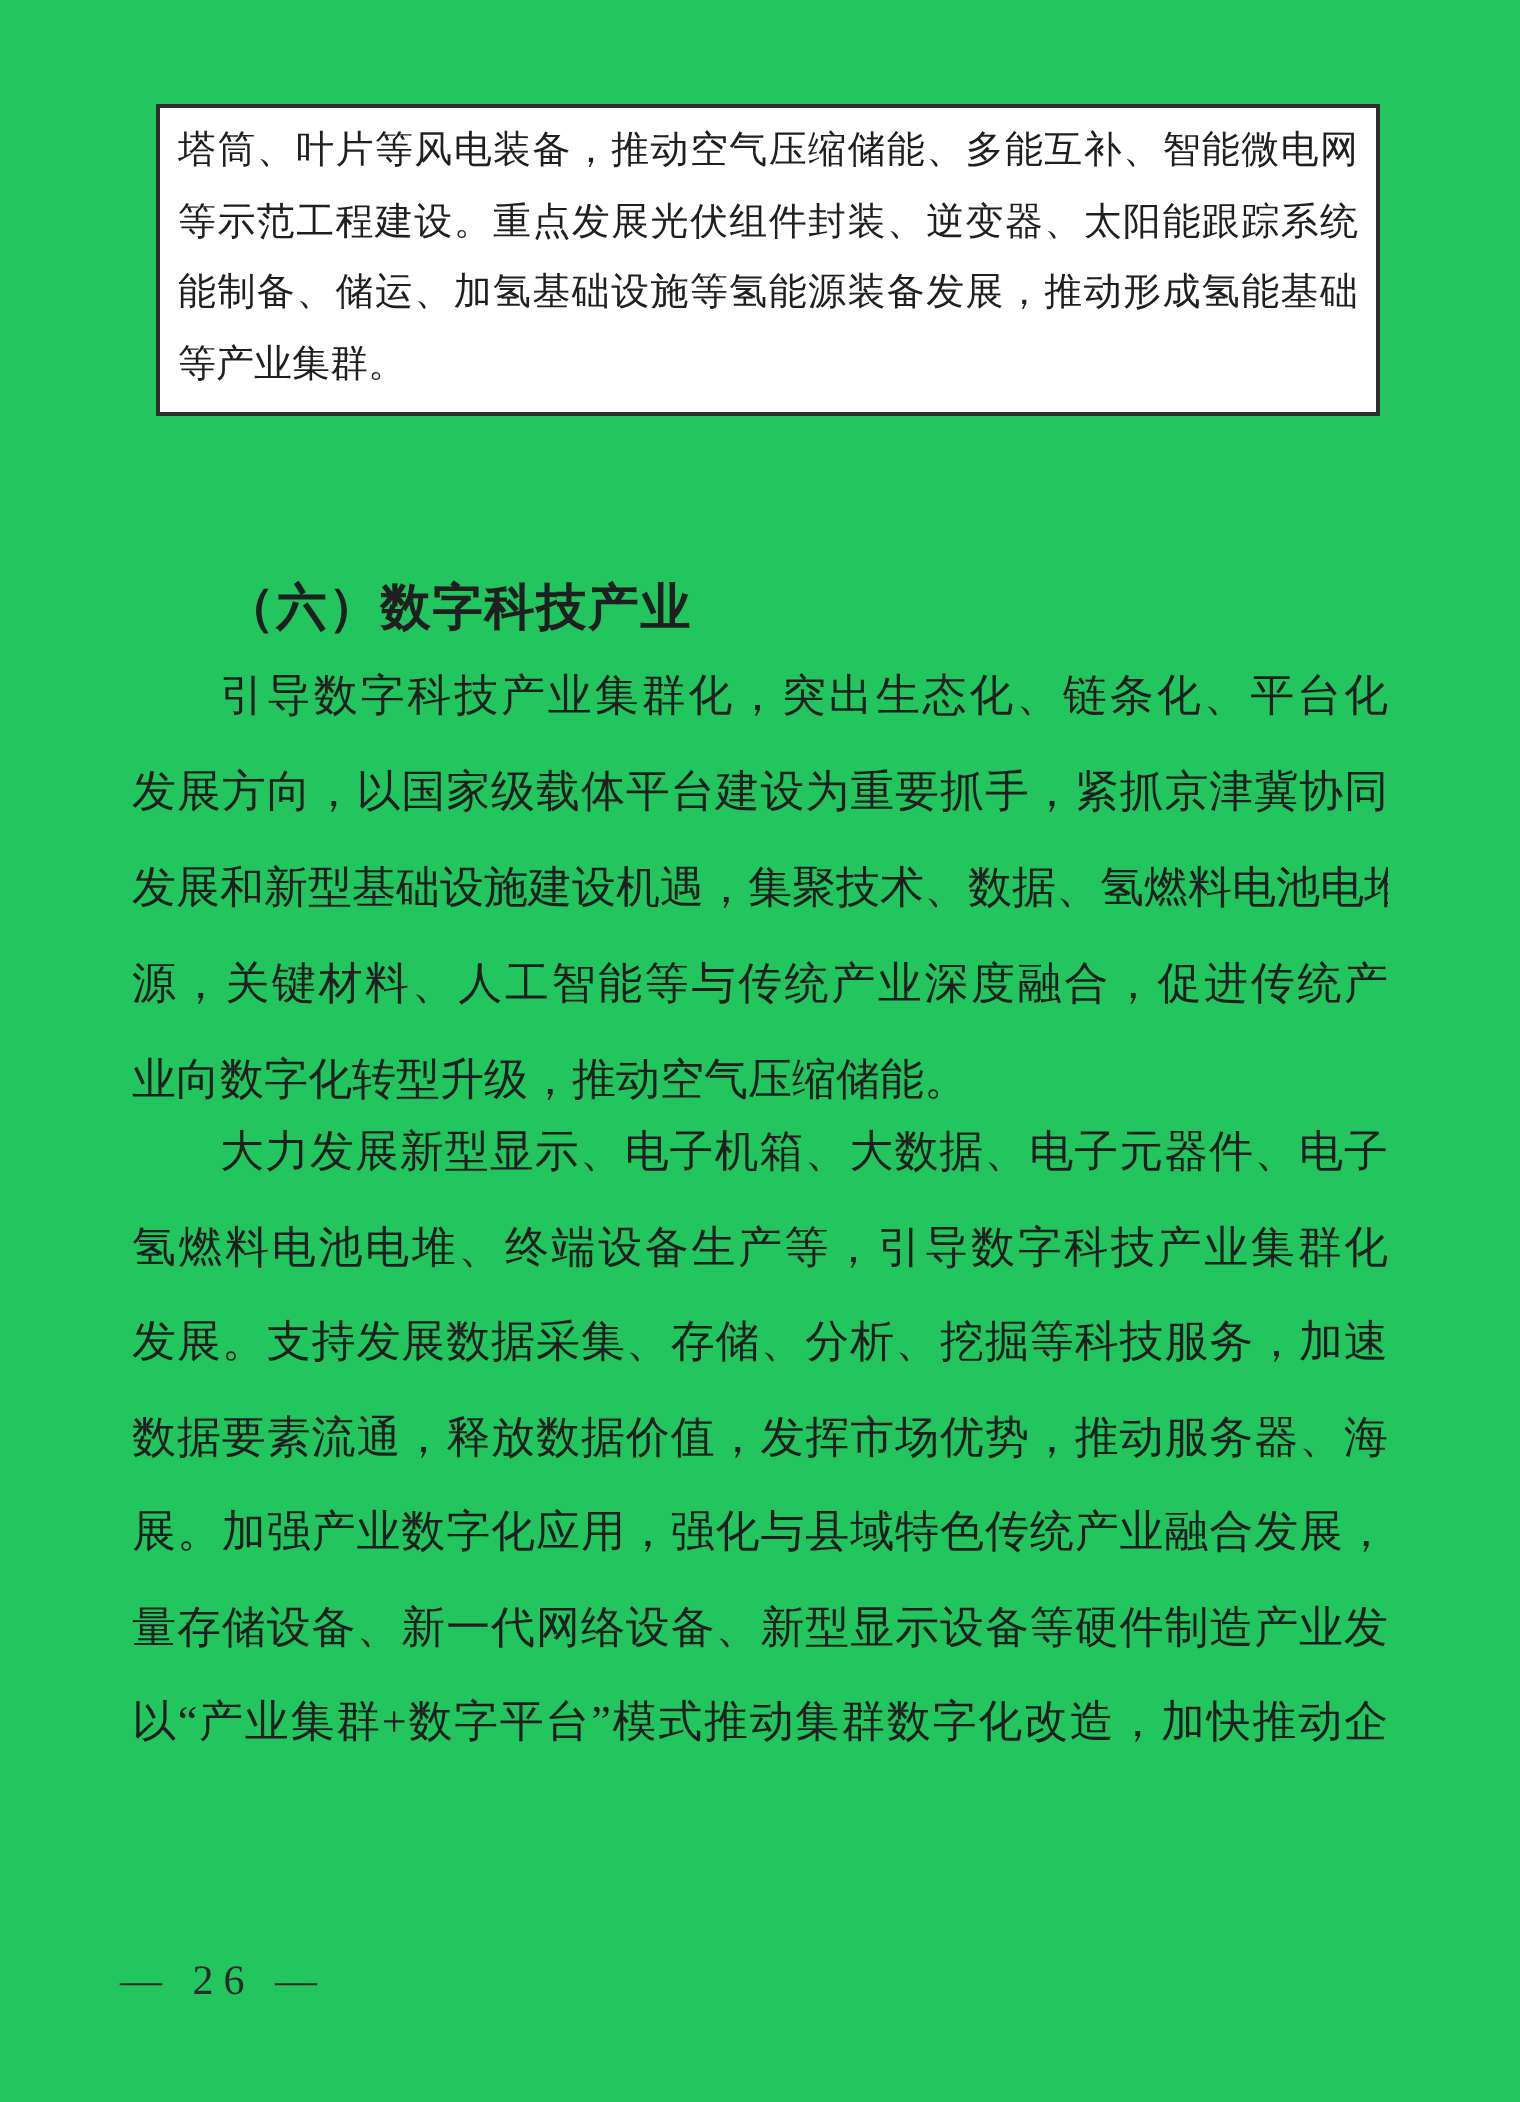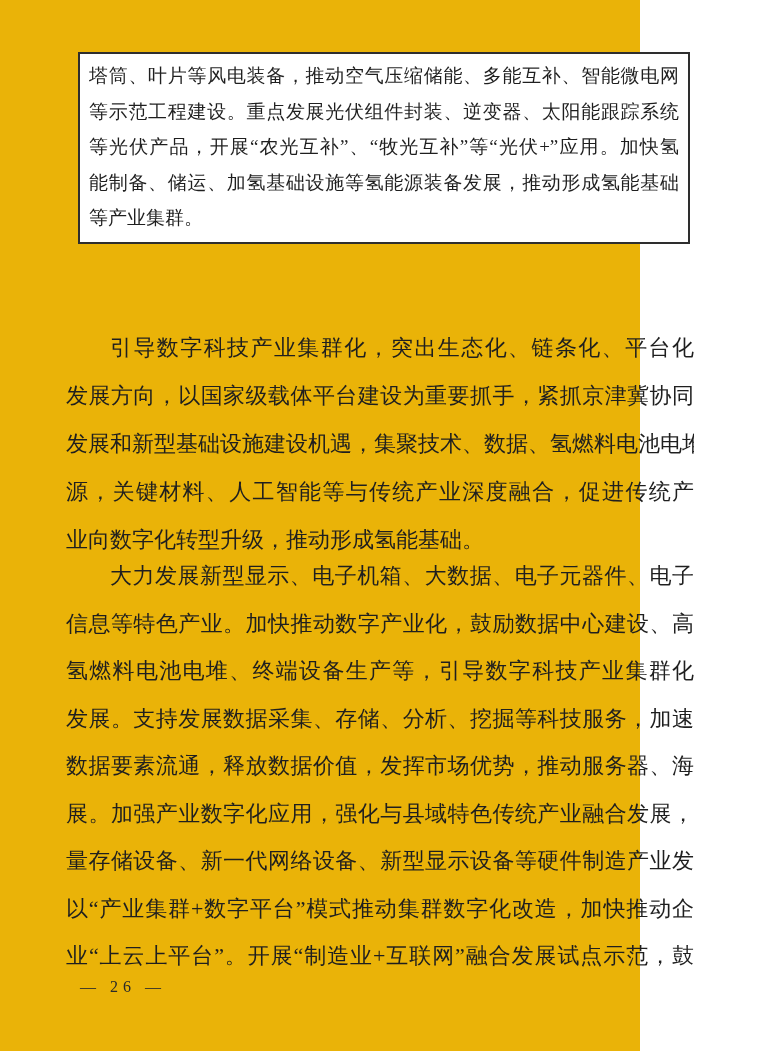--- a/index.html
+++ b/index.html
@@ -5,22 +5,22 @@
   * { margin: 0; padding: 0; box-sizing: border-box; }
   html, body {
     width: 760px; height: 1051px;
     background: #ffffff;
     overflow: hidden;
     font-family: "Liberation Serif", serif;
     color: #1f1f1f;
   }
   .page {
     position: relative;
-    width: 640px; height: 1051px;
-    background: #eab308;
+    width: 760px; height: 1051px;
+    background: #22c55e;
   }
   .boxed-text {
     position: absolute;
     left: 78px; top: 52px;
     width: 612px;
     border: 2px solid #2e2e2e;
     padding: 4px 9px 6px 9px;
     font-size: 19px;
     line-height: 35.5px;
     background: #ffffff;
@@ -46,56 +46,54 @@
   .line {
     text-align: justify;
     text-align-last: justify;
     white-space: nowrap;
     overflow: hidden;
   }
   .line.indent { text-indent: 2em; }
   .line.no-stretch { text-align-last: left; }
   .page-footer {
     position: absolute;
-    left: 80px; top: 978px;
-    font-size: 16px;
+    left: 60px; top: 978px;
+    font-size: 21px;
     letter-spacing: 5px;
     color: #2a2a2a;
     white-space: nowrap;
   }
 </style>
 </head>
 <body>
 
 <div class="page">
 
   <div class="boxed-text">
       <div class="line">塔筒、叶片等风电装备，推动空气压缩储能、多能互补、智能微电网</div>
       <div class="line">等示范工程建设。重点发展光伏组件封装、逆变器、太阳能跟踪系统</div>
-      <div class="line">等光伏产品，开展“农光互补”、“牧光互补”等“光伏+”应用。加快氢</div>
       <div class="line">能制备、储运、加氢基础设施等氢能源装备发展，推动形成氢能基础</div>
       <div class="line no-stretch">等产业集群。</div>
     </div>
 
+  <div class="section-heading">（六）数字科技产业</div>
 
   <div class="para para-1">
       <div class="line indent">引导数字科技产业集群化，突出生态化、链条化、平台化</div>
       <div class="line">发展方向，以国家级载体平台建设为重要抓手，紧抓京津冀协同</div>
       <div class="line">发展和新型基础设施建设机遇，集聚技术、数据、氢燃料电池电堆</div>
       <div class="line">源，关键材料、人工智能等与传统产业深度融合，促进传统产</div>
-      <div class="line no-stretch">业向数字化转型升级，推动形成氢能基础。</div>
+      <div class="line no-stretch">业向数字化转型升级，推动空气压缩储能。</div>
     </div>
 
   <div class="para para-2">
       <div class="line indent">大力发展新型显示、电子机箱、大数据、电子元器件、电子</div>
-      <div class="line">信息等特色产业。加快推动数字产业化，鼓励数据中心建设、高</div>
       <div class="line">氢燃料电池电堆、终端设备生产等，引导数字科技产业集群化</div>
       <div class="line">发展。支持发展数据采集、存储、分析、挖掘等科技服务，加速</div>
       <div class="line">数据要素流通，释放数据价值，发挥市场优势，推动服务器、海</div>
       <div class="line">展。加强产业数字化应用，强化与县域特色传统产业融合发展，</div>
       <div class="line">量存储设备、新一代网络设备、新型显示设备等硬件制造产业发</div>
       <div class="line">以“产业集群+数字平台”模式推动集群数字化改造，加快推动企</div>
-      <div class="line">业“上云上平台”。开展“制造业+互联网”融合发展试点示范，鼓</div>
     </div>
 
   <div class="page-footer">— 26 —</div>
 
 </div>
 
 </body></html>

